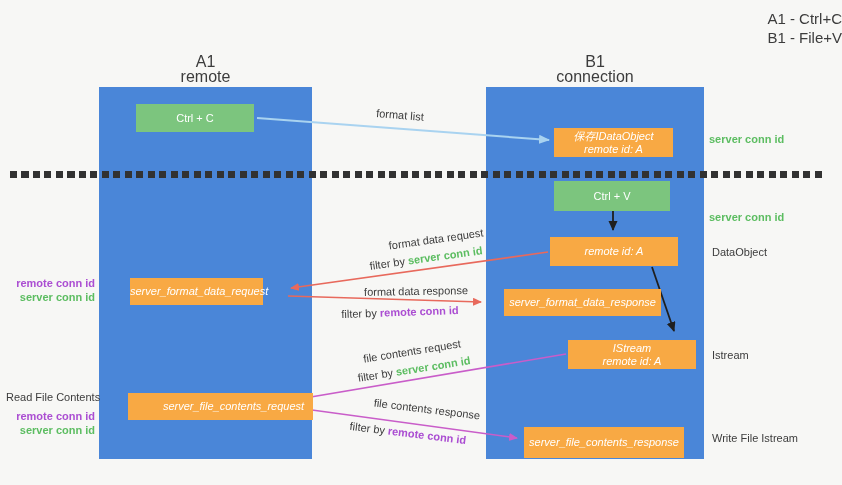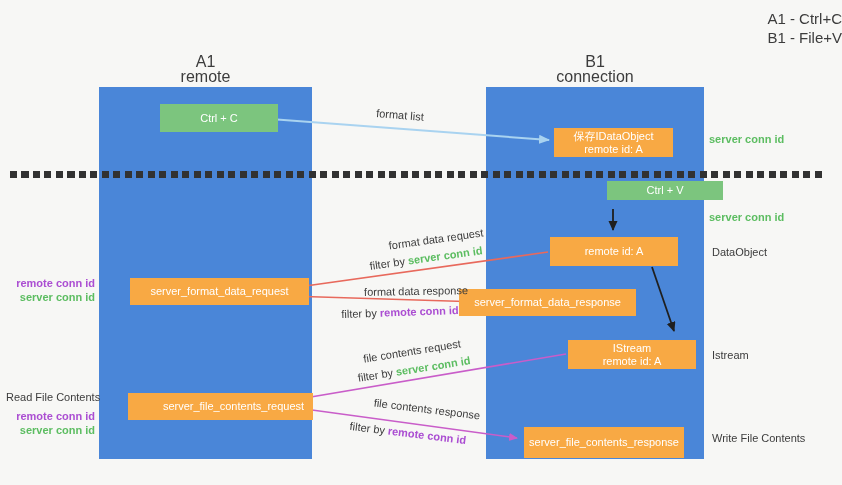--- a/index.html
+++ b/index.html
@@ -37,22 +37,22 @@
   .mk-blue{fill:var(--arrow_blue,#a9d3f0);}
   .mk-red{fill:var(--arrow_red,#e8695c);}
   .mk-magenta{fill:var(--arrow_magenta,#c95dc9);}
   .mk-black{fill:var(--arrow_black,#1f1f1f);}
   
   .box{
     position:absolute; z-index:3; color:#fff; text-align:center;
     display:flex; flex-direction:column; justify-content:center;
     font-size:11px; line-height:13px;
   }
-  .box.green{background:var(--box_green,#7cc57e);margin-left:24px;}
-  .box.orange{background:var(--box_orange,#f8a944);}
+  .box.green{background:var(--box_green,#7cc57e);}
+  .box.orange{background:var(--box_orange,#f8a944);font-style:italic;}
   
   .alabel{
     position:absolute; z-index:5; white-space:nowrap; font-size:11px;
     color:var(--text_dark,#3c3c3c); text-align:center;
   }
   .tok-green{color:var(--text_green,#5cbd61); font-weight:bold;}
   .tok-purple{color:var(--text_purple,#ab4ed2); font-weight:bold;}
   
   .side-label{position:absolute; z-index:5; font-size:11px; line-height:13.5px; white-space:nowrap;}
   .side-label.plain{color:var(--text_dark,#3c3c3c);}
@@ -108,38 +108,38 @@
 
   <div class="box green" style="left:136px; top:104px; width:118px; height:28px;">
     <div>Ctrl + C</div>
   </div>
 
   <div class="box orange" style="left:554px; top:128px; width:119px; height:29px;">
     <div>保存IDataObject</div>
     <div>remote id: A</div>
   </div>
 
-  <div class="box green" style="left:583px; top:181px; width:116px; height:19px;">
+  <div class="box green" style="left:554px; top:181px; width:116px; height:30px;">
     <div>Ctrl + V</div>
   </div>
 
   <div class="box orange" style="left:550px; top:237px; width:128px; height:29px;">
     <div>remote id: A</div>
   </div>
 
   <div class="box orange" style="left:568px; top:340px; width:128px; height:29px;">
     <div>IStream</div>
     <div>remote id: A</div>
   </div>
 
-  <div class="box orange" style="left:130px; top:278px; width:179px; height:27px;">
+  <div class="box orange" style="left:130px; top:278px; width:133px; height:27px;">
     <div>server_format_data_request</div>
   </div>
 
-  <div class="box orange" style="left:459px; top:289px; width:177px; height:27px;">
+  <div class="box orange" style="left:504px; top:289px; width:157px; height:27px;">
     <div>server_format_data_response</div>
   </div>
 
   <div class="box orange" style="left:128px; top:393px; width:159px; height:27px;padding-left:26px;">
     <div>server_file_contents_request</div>
   </div>
 
   <div class="box orange" style="left:524px; top:427px; width:160px; height:31px;">
     <div>server_file_contents_response</div>
   </div>
@@ -200,16 +200,16 @@
   <div class="side-label tok-green" style="left:709px; top:211px;">
     <span>server conn id</span>
   </div>
   <div class="side-label plain" style="left:712px; top:246px;">
     <span>DataObject</span>
   </div>
   <div class="side-label plain" style="left:712px; top:349px;">
     <span>Istream</span>
   </div>
   <div class="side-label plain" style="left:712px; top:432px;">
-    <span>Write File Contents</span>
+    <span>Write File Istream</span>
   </div>
 
 </div>
 
 </body></html>

